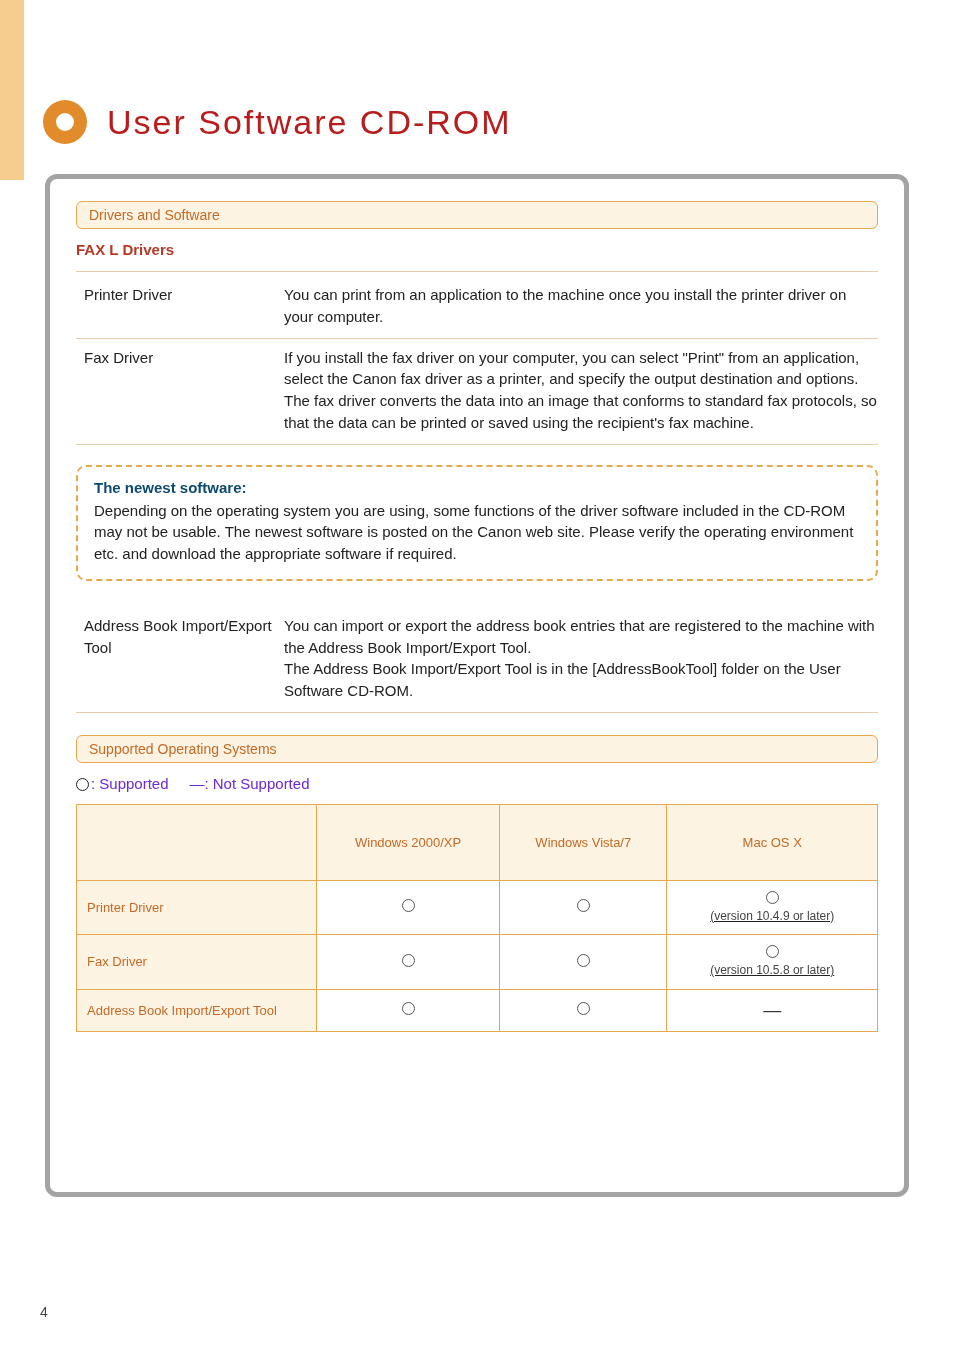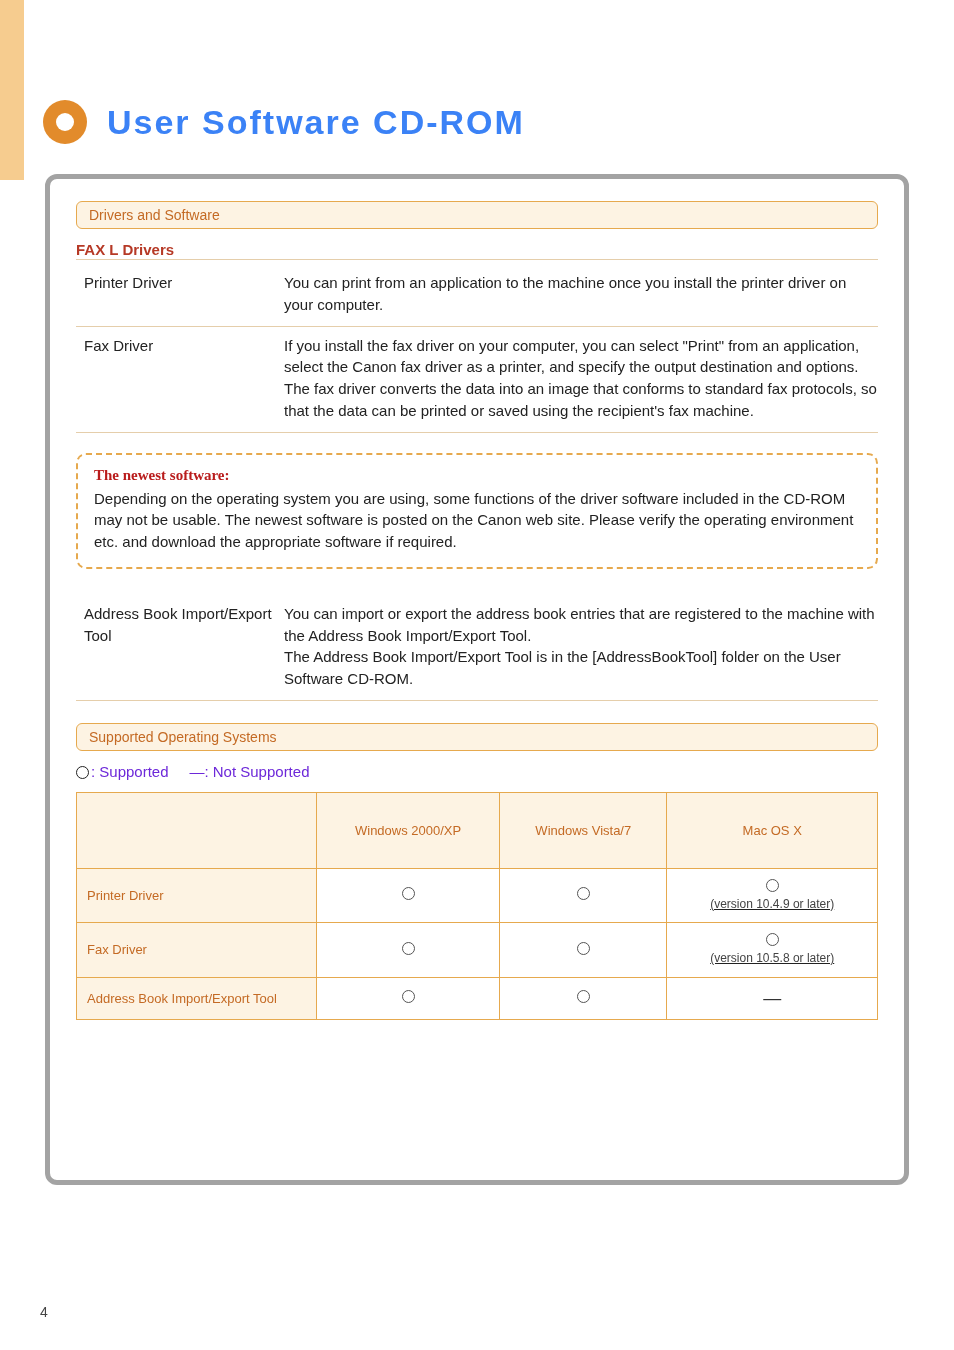--- a/index.html
+++ b/index.html
@@ -37,22 +37,22 @@
   .bullet::after {
     content: "";
     position: absolute;
     width: 18px; height: 18px;
     border-radius: 50%;
     background: #fff;
     left: 13px; top: 13px;
   }
   h1 {
     font-size: 34px;
-    font-weight: 700;
-    color: #3b82f6;
+    font-weight: 400;
+    color: #b91c1c;
     letter-spacing: 2px;
   }
   .content-box {
     border: 5px solid #a3a3a3;
     border-radius: 12px;
     padding: 22px 26px 160px 26px;
     position: relative;
   }
   .section-label {
     border: 1px solid #e6a94e;
@@ -67,21 +67,21 @@
     font-size: 15px;
     color: #222;
     margin-bottom: 26px;
   }
   .group-heading {
     color: #b63926;
     font-weight: 700;
     font-size: 15px;
     margin-bottom: 4px;
     border-bottom: 1px solid #e5ceab;
-    padding-bottom: 1px;
+    padding-bottom: 13px;
   }
   .driver-row {
     display: flex;
     border-bottom: 1px solid #e5ceab;
     padding: 8px 0 10px 8px;
     font-size: 15px;
     color: #222;
     line-height: 1.45;
   }
   .driver-name {
@@ -90,25 +90,24 @@
   .driver-desc {
     flex: 1;
   }
   .notice-box {
     border: 2px dashed #e6a94e;
     border-radius: 10px;
     padding: 12px 16px 14px 16px;
     margin: 20px 0 26px 0;
   }
   .notice-title {
-    color: #b91c1c;
+    color: #0c4a6e;
     font-weight: 700;
     font-size: 15px;
     margin-bottom: 4px;
-    font-family: Liberation Serif, serif;
   }
   .notice-body {
     font-size: 15px;
     color: #222;
     line-height: 1.45;
   }
   .legend {
     font-size: 15px;
     color: #6d28d9;
     margin: 10px 0 12px 0;

